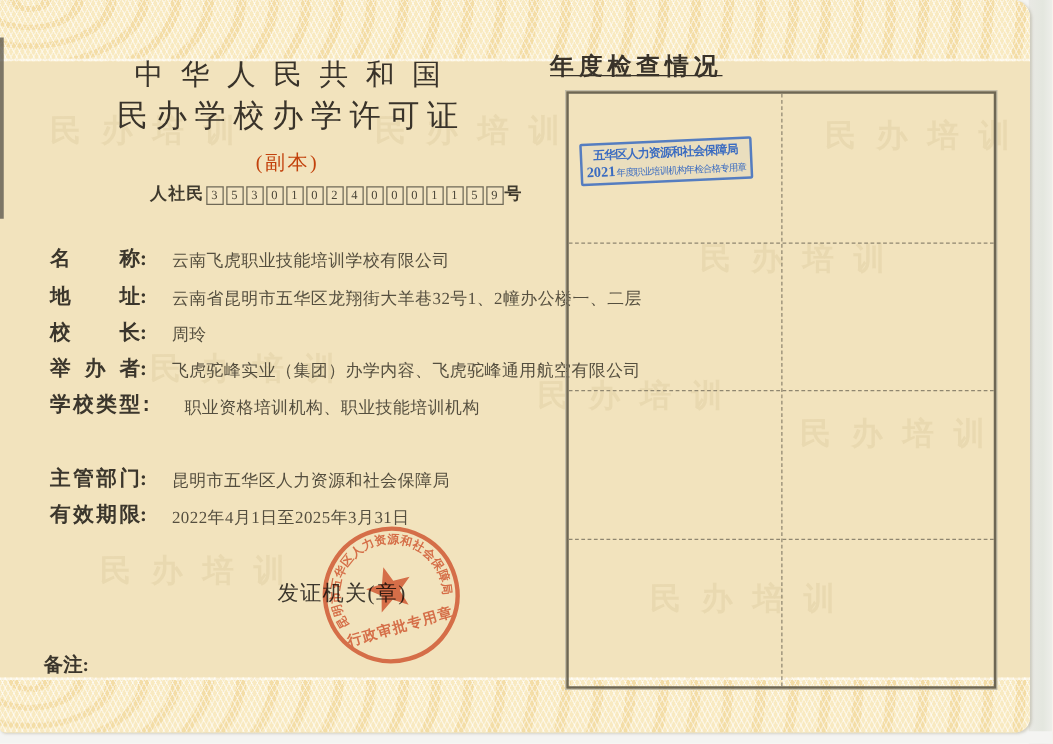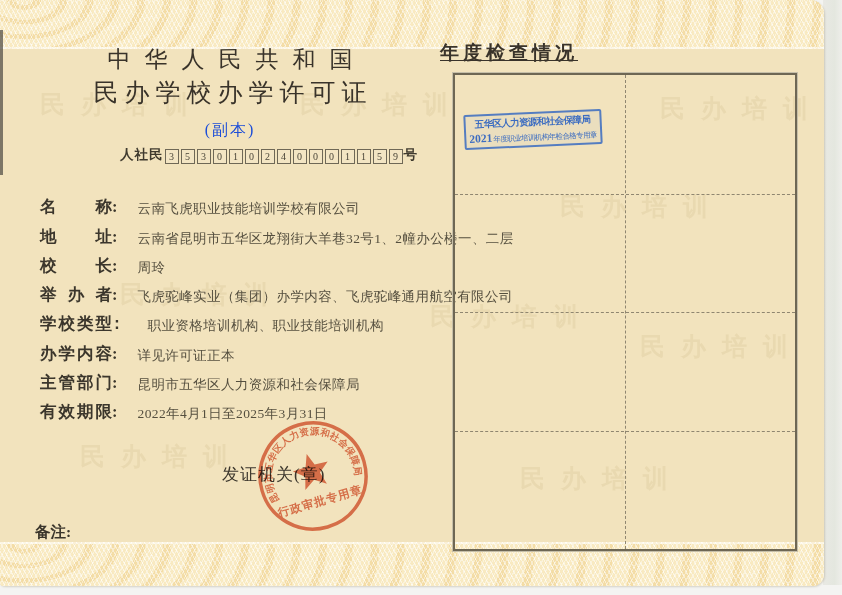--- a/index.html
+++ b/index.html
@@ -16,21 +16,21 @@
       repeating-linear-gradient(-62deg,rgba(255,255,255,.5) 0 1px,rgba(248,230,180,.15) 1px 4px),
       repeating-radial-gradient(ellipse 46px 26px at 24px 0px,#f9ecc8 0 9px,#f2dba3 9px 17px,#f9ecc8 17px 26px);}
   #band-top{top:0;border-bottom:2px solid rgba(255,255,255,.55);}
   #band-bottom{bottom:0;height:42px;border-top:2px solid rgba(255,255,255,.55);}
   #edge-sliver{position:absolute;left:0;top:30px;width:3px;height:145px;background:#56524a;opacity:.75;}
   .wm{position:absolute;font-size:25px;font-weight:bold;letter-spacing:16px;color:rgba(168,138,70,.11);white-space:nowrap;pointer-events:none;}
   
   .ttl{position:absolute;left:6px;width:448px;text-align:center;color:#39332a;font-weight:normal;white-space:nowrap;}
   #title1{top:44px;font-size:23px;letter-spacing:14px;text-indent:14px;}
   #title2{top:76px;font-size:25px;letter-spacing:6px;text-indent:6px;}
-  #subtitle{position:absolute;left:6px;width:448px;top:120px;text-align:center;font-size:16px;color:#1d4ed8;letter-spacing:2px;}
+  #subtitle{position:absolute;left:6px;width:448px;top:120px;text-align:center;font-size:16px;color:#c2410c;letter-spacing:2px;}
   #license-line{position:absolute;left:120px;top:146px;display:flex;align-items:flex-end;color:#3f3a2e;}
   .lic-txt{font-size:13.5px;font-weight:bold;letter-spacing:1px;}
   .digit-box{display:inline-block;width:12px;height:13px;margin:0 1px;border:1px solid #6f6856;
     font-size:10px;line-height:14px;text-align:center;color:#4a4538;background:rgba(255,255,255,.10);}
   .frow{position:absolute;left:40px;white-space:nowrap;}
   .flabel{display:inline-block;width:72px;text-align:justify;text-align-last:justify;
     font-size:16.5px;font-weight:bold;color:#3b362c;vertical-align:baseline;}
   .fcolon{font-size:16.5px;font-weight:bold;color:#3b362c;}
   .fvalue{font-size:13.5px;color:#554f3f;margin-left:16px;letter-spacing:.4px;position:relative;top:1px;margin-top:28px;}
   #issuer-label{position:absolute;left:222px;top:463px;font-size:17px;font-weight:normal;color:#3b362c;letter-spacing:1px;}
@@ -111,24 +111,20 @@
       <span class="fvalue">周玲</span>
     </div>
     <div class="frow" style="top:284px;">
       <span class="flabel">举办者</span><span class="fcolon">:</span>
       <span class="fvalue">飞虎驼峰实业（集团）办学内容、飞虎驼峰通用航空有限公司</span>
     </div>
     <div class="frow" style="top:313px;font-family:Liberation Mono, monospace;">
       <span class="flabel">学校类型</span><span class="fcolon">:</span>
       <span class="fvalue">职业资格培训机构、职业技能培训机构</span>
     </div>
-    <div class="frow" style="top:343px;">
-      <span class="flabel">办学内容</span><span class="fcolon">:</span>
-      <span class="fvalue">详见许可证正本</span>
-    </div>
     <div class="frow" style="top:372px;">
       <span class="flabel">主管部门</span><span class="fcolon">:</span>
       <span class="fvalue">昆明市五华区人力资源和社会保障局</span>
     </div>
     <div class="frow" style="top:401px;">
       <span class="flabel">有效期限</span><span class="fcolon">:</span>
       <span class="fvalue">2022年4月1日至2025年3月31日</span>
     </div>
 
     <div id="issuer-label">发证机关(章)</div>

